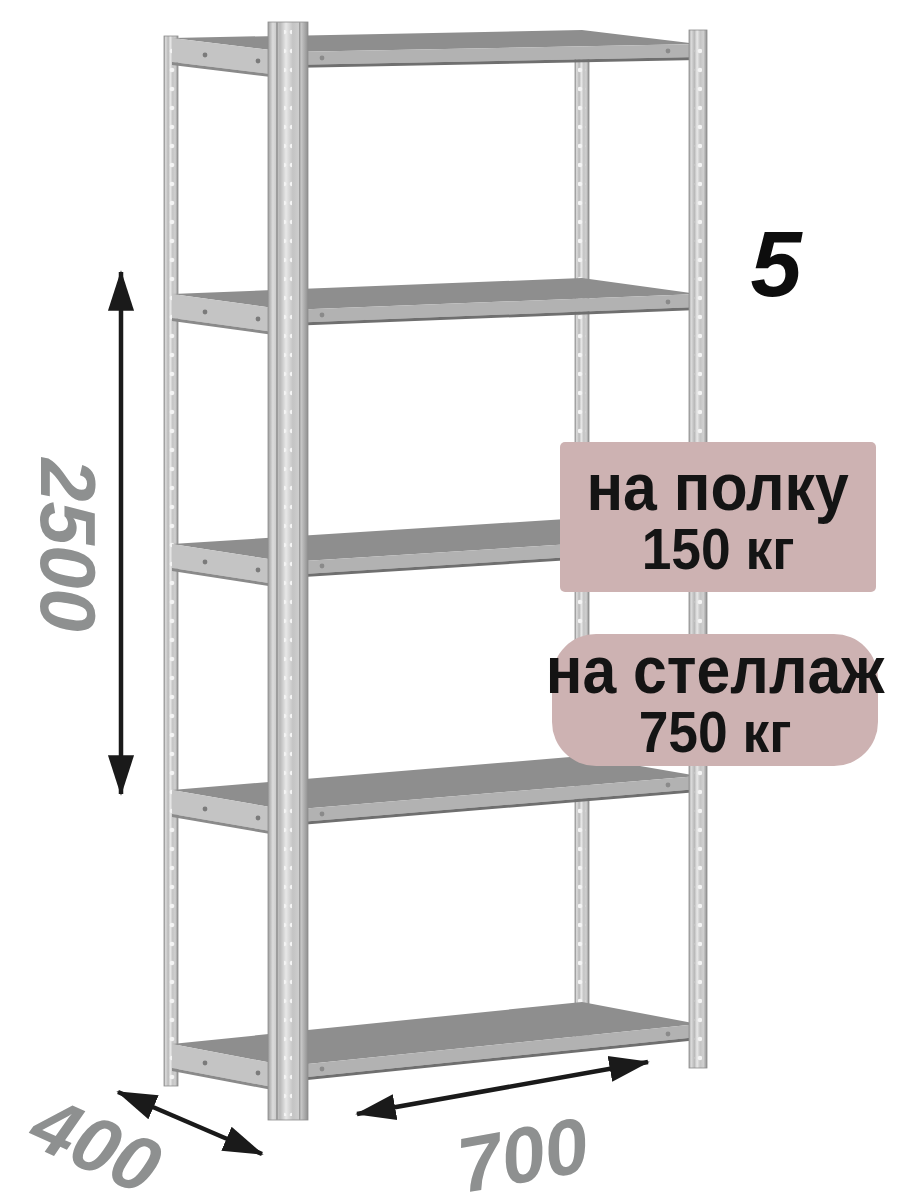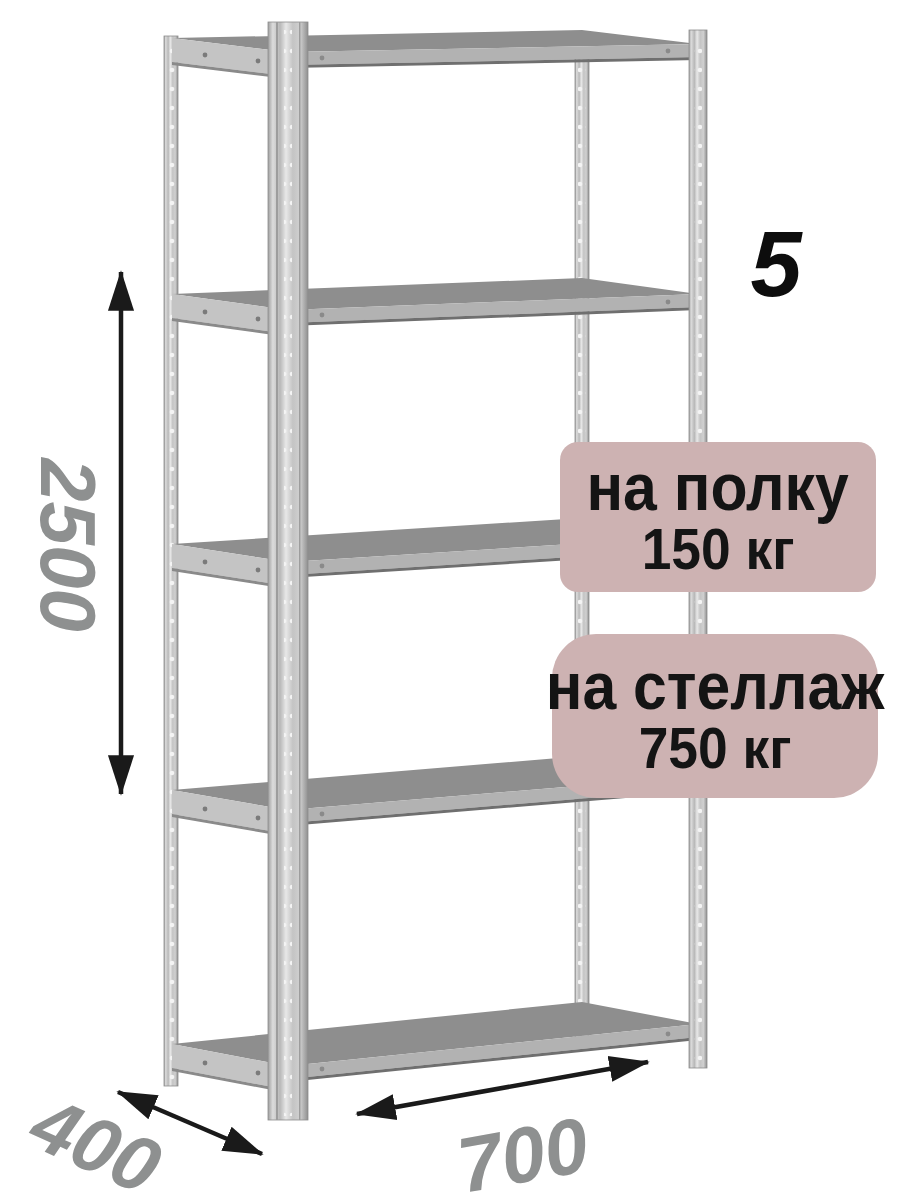--- a/index.html
+++ b/index.html
@@ -19,22 +19,22 @@
     position:absolute;left:716px;top:214px;width:120px;height:100px;line-height:100px;
     color:#0d0d0d;font-size:92px;font-weight:bold;font-style:italic;text-align:center;
   }
   .badge{
     position:absolute;background:#cdb2b2;color:#141414;font-weight:bold;
     display:flex;flex-direction:column;justify-content:center;align-items:center;
     text-align:center;
   }
   .badge-shelves{left:662px;top:304px;width:213px;height:99px;border-radius:40px;}
   .badge-shelves .line{font-size:72px;line-height:99px;transform:scaleX(.73);white-space:nowrap;}
-  .badge-shelf-load{left:560px;top:442px;width:316px;height:150px;border-radius:18px;}
-  .badge-rack-load{left:552px;top:634px;width:326px;height:164px;border-radius:44px;}
+  .badge-shelf-load{left:560px;top:442px;width:316px;height:150px;border-radius:5px;}
+  .badge-rack-load{left:552px;top:634px;width:326px;height:132px;border-radius:44px;}
   .badge .l1{font-size:66px;line-height:64px;transform:scaleX(.92);white-space:nowrap;}
   .badge .l2{font-size:58px;line-height:60px;transform:scaleX(.92);white-space:nowrap;}
 </style>
 </head>
 <body>
 
 <div class="stage">
 
   <svg width="900" height="1200" viewBox="0 0 900 1200">
     <defs>

